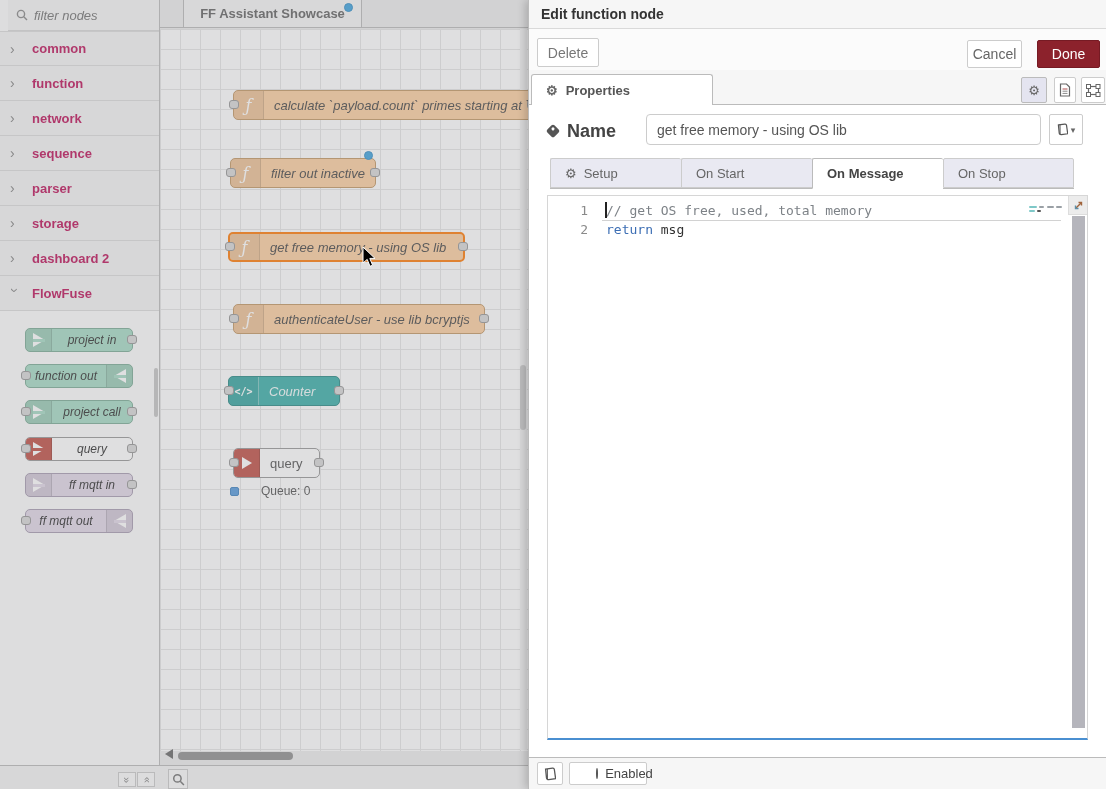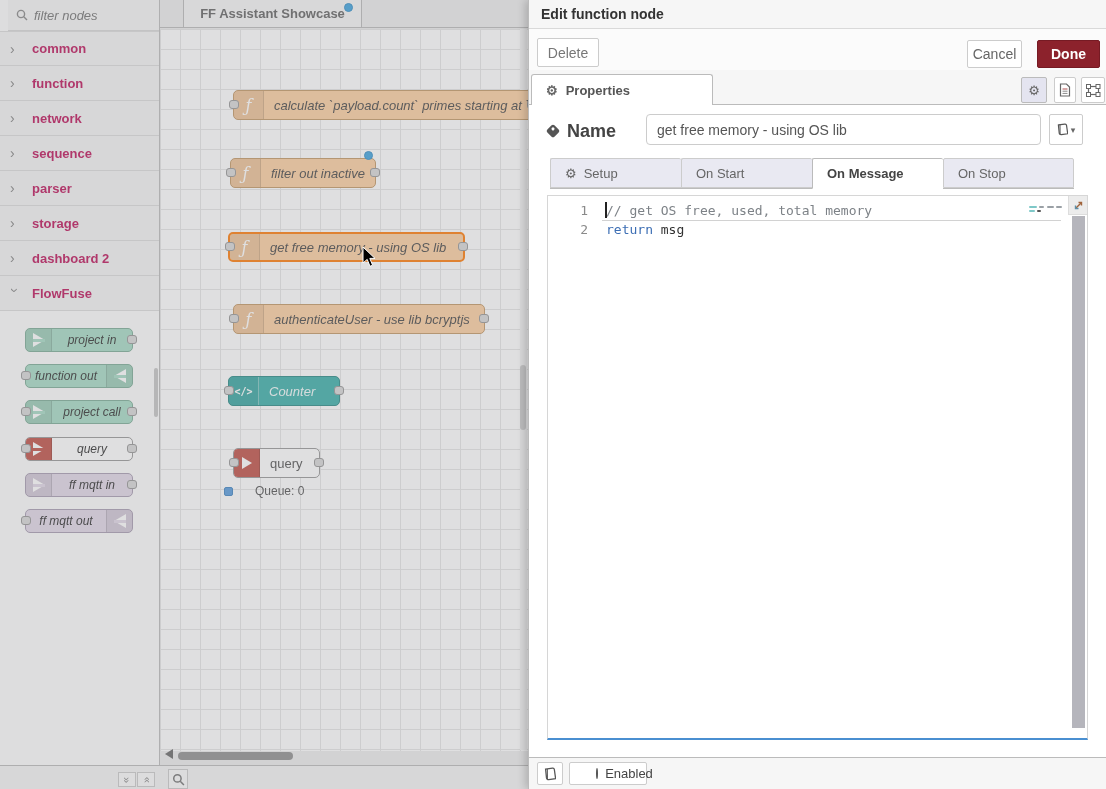--- a/index.html
+++ b/index.html
@@ -104,21 +104,21 @@
           border-left:1px solid #bbb; box-shadow:-3px 0 8px rgba(0,0,0,0.18); z-index:100; }
   .tray-header { height:29px; background:#f6f6f6; border-bottom:1px solid #d9d9d9;
                  display:flex; align-items:center; padding-left:12px; }
   .tray-title { font-weight:bold; font-size:14px; color:#333; }
   .tray-toolbar { height:41px; background:#fbfbfb; position:relative; }
   .btn { border:1px solid #ccc; background:#fff; border-radius:2px; font-size:14px; color:#777;
          display:flex; align-items:center; justify-content:center; font-family:"Liberation Sans",sans-serif; }
   .btn-delete { position:absolute; left:8px; top:9px; width:62px; height:29px; }
   .btn-cancel { position:absolute; left:438px; top:11px; width:55px; height:28px; color:#666; }
   .btn-done { position:absolute; left:508px; top:11px; width:63px; height:28px; background:#8C222C;
-              border-color:#761B24; color:#fff; font-weight:bold; }
+              border-color:#761B24; color:#fff; font-weight:normal; }
   .tray-tabs { height:35px; background:#f6f6f6; border-bottom:1px solid #bbb; position:relative; }
   .props-tab { position:absolute; left:2px; top:4px; width:182px; height:32px; background:#fff;
                border:1px solid #bbb; border-bottom:none; border-radius:3px 3px 0 0;
                display:flex; align-items:center; gap:8px; padding-left:14px; font-weight:bold; font-size:13px; color:#555; }
   .gear { color:#666; font-size:13px; line-height:1; }
   .tray-icon-btn { position:absolute; top:7px; height:26px; border:1px solid #ccc; border-radius:2px;
                    background:#fff; display:flex; align-items:center; justify-content:center; }
   .tray-icon-btn.active { background:#e4e4f0; border-color:#bbb; }
   .tray-body { position:relative; height:652px; background:#fff; }
   .name-row { position:absolute; left:0; top:0; width:100%; height:50px; }
@@ -303,21 +303,21 @@
           <div class="port pr"></div>
         </div>
         <div class="flow-node kind-query" style="left: 73px; top: 448px; width: 87px;">
           <div class="query-icon">
             <span class="ff-glyph" style="border-width: 6px 0px 6px 10px;"></span>
           </div>
           <span class="nlabel">query</span>
           <div class="port pl"></div>
           <div class="port pr"></div>
         </div>
-        <div class="node-status" style="left: 64px; top: 484px; gap: 22px;">
+        <div class="node-status" style="left: 70px; top: 484px; gap: 22px;">
           <div class="status-square"></div>
           <span>Queue: 0</span>
         </div>
       </div>
     <div class="vscroll">
       <div class="vscroll-thumb" style="top:336px;height:65px;"></div>
     </div>
     <div class="hscroll-arrow"></div>
     <div class="hscroll-thumb"></div>
   </div>

